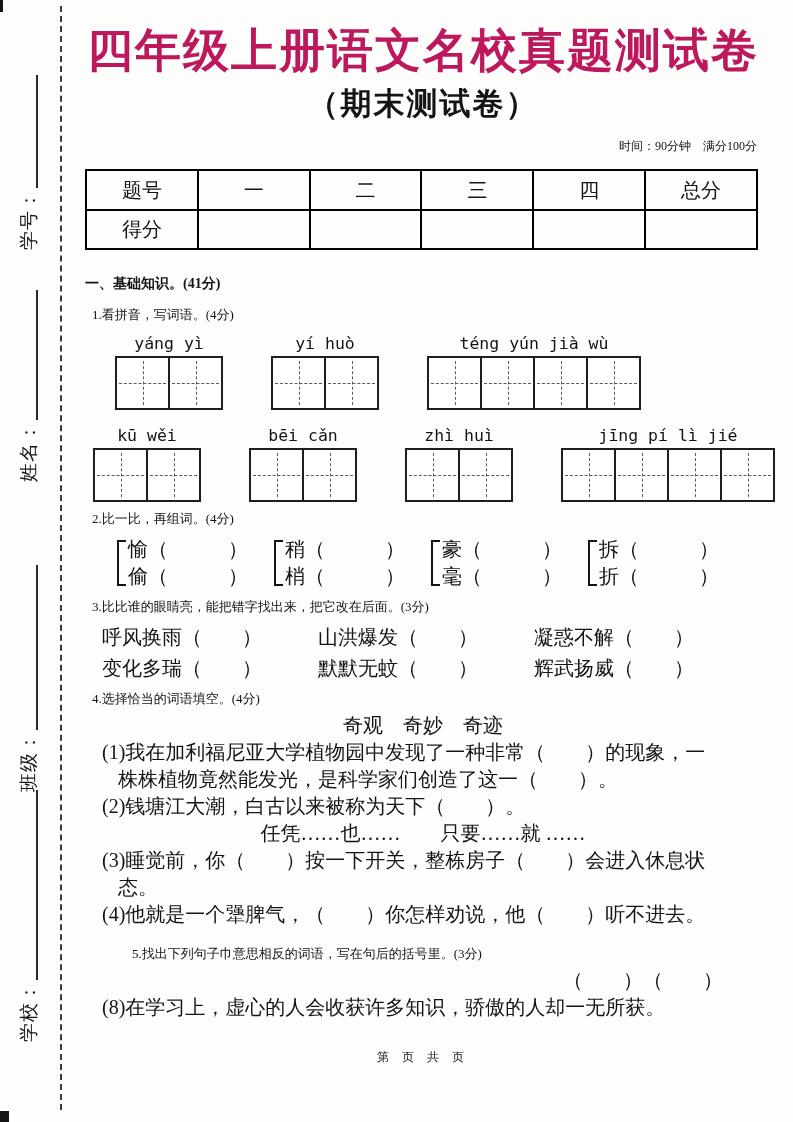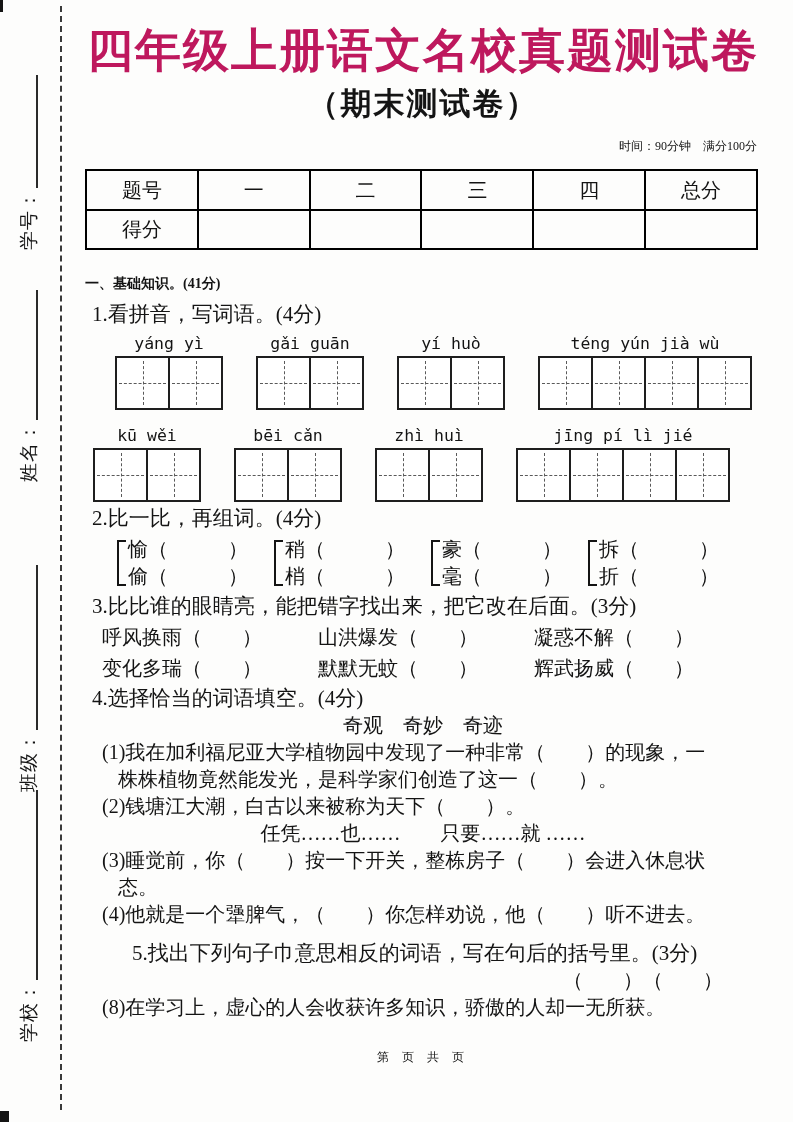--- a/index.html
+++ b/index.html
@@ -44,27 +44,27 @@
   
   .score-table{
     margin-top:14px;width:673px;border-collapse:collapse;
     table-layout:fixed;font-size:20px;
   }
   .score-table td{border:2px solid #000000;text-align:center;}
   .score-table tr:first-child td{height:36px;}
   .score-table tr:last-child td{height:35px;}
   
   .sec-heading{margin-top:20px;font-weight:700;font-size:14px;line-height:28px;}
-  .q-heading{margin-top:3px;font-size:21px;line-height:27px;padding-left:7px;}
+  .q-heading{margin-top:3px;font-size:13px;line-height:27px;padding-left:7px;}
   .item{font-size:20px;line-height:27px;padding-left:17px;}
   .item.cont{padding-left:33px;}
   .word-bank{font-size:20px;line-height:27px;text-align:center;}
   .blanks-right{text-align:right;padding-right:38px;}
   
-  .pinyin-row{display:flex;gap:33px;margin:6px 0 0 30px;align-items:flex-end;}
+  .pinyin-row{display:flex;gap:48px;margin:6px 0 0 30px;align-items:flex-end;}
   .pinyin-row.second{margin-top:16px;margin-left:8px;}
   .pword{display:flex;flex-direction:column;align-items:center;gap:3px;}
   .pinyin{font-family:"DejaVu Sans Mono",monospace;font-size:16.5px;white-space:nowrap;}
   .grid{display:flex;border:2px solid #1e1e1e;background:#fff;}
   .cell{position:relative;width:51px;height:50px;}
   .cell + .cell{border-left:2px solid #1e1e1e;}
   .cell::before{content:"";position:absolute;left:2px;right:2px;top:50%;border-top:1.5px dashed #5a5a5a;}
   .cell::after{content:"";position:absolute;top:3px;bottom:3px;left:50%;border-left:1.5px dashed #5a5a5a;}
   
   .pairs-row{display:flex;gap:26px;margin:4px 0 0 32px;}
@@ -141,27 +141,20 @@
 
     <div class="pinyin-row">
       <div class="pword">
         <div class="pinyin">yáng yì</div>
         <div class="grid">
           <div class="cell"></div>
           <div class="cell"></div>
         </div>
       </div>
       <div class="pword">
-        <div class="pinyin">gǎi guān</div>
-        <div class="grid">
-          <div class="cell"></div>
-          <div class="cell"></div>
-        </div>
-      </div>
-      <div class="pword">
         <div class="pinyin">yí huò</div>
         <div class="grid">
           <div class="cell"></div>
           <div class="cell"></div>
         </div>
       </div>
       <div class="pword">
         <div class="pinyin">téng yún jià wù</div>
         <div class="grid">
           <div class="cell"></div>

